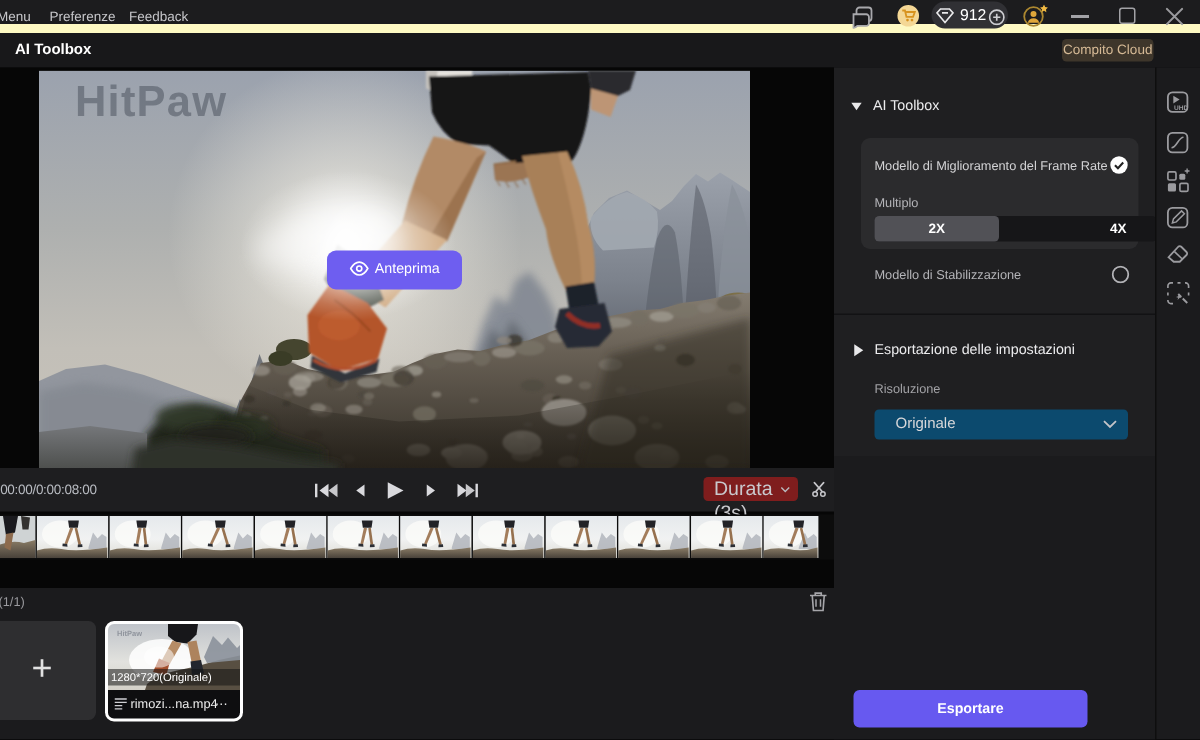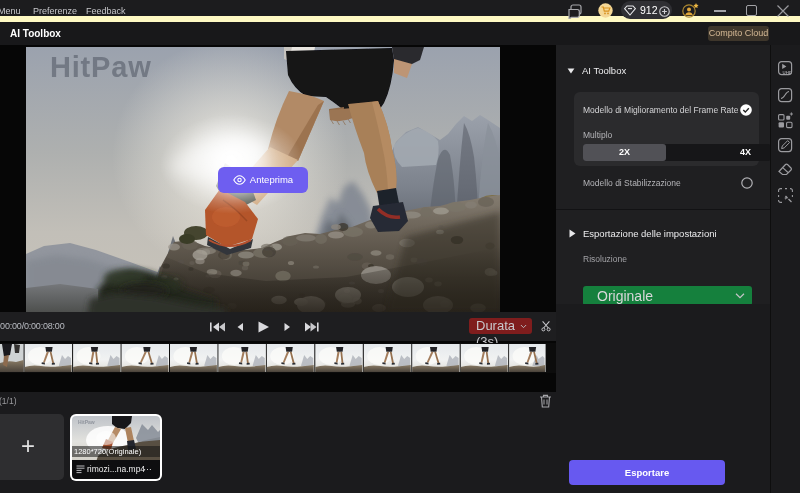--- a/index.html
+++ b/index.html
@@ -45,22 +45,22 @@
   #rpanel { left:556px; top:45px; width:214px; height:448px; background:#1f1f21; }
   #rpanel .sep { position:absolute; left:0; width:214px; height:1px; background:#121214; }
   .hdr { color:#ececee; font-size:9.5px; font-weight:500; }
   #card { left:18px; top:47px; width:185px; height:74px; background:#2b2b2d; border-radius:6px; }
   .cardtext { color:#d4d4d6; font-size:8.5px; white-space:nowrap; }
   #toggle { left:9px; top:52px; width:188px; height:17px; background:#161618; border-radius:3px; }
   #tg2x { position:absolute; left:0; top:0; width:83px; height:17px; background:#515156; border-radius:3px;
     color:#fff; font-size:9px; font-weight:bold; text-align:center; line-height:17px; }
   #tg4x { position:absolute; left:83px; top:0; width:85px; height:17px; color:#fff; font-size:9px;
     font-weight:bold; text-align:right; line-height:17px; }
-  #dropdown { left:27px; top:228px; width:169px; height:20px; background:#15803d; border-radius:3px;
-    color:#d8d8da; font-size:14px; line-height:20px; padding-left:14px;margin-top:13px; }
+  #dropdown { left:27px; top:228px; width:169px; height:20px; background:#0c4a6e; border-radius:3px;
+    color:#d8d8da; font-size:10px; line-height:20px; padding-left:14px; }
   #lowsec { left:0; top:259px; width:214px; height:189px; background:#1b1b1d; }
   #exportbtn { left:13px; top:156px; width:156px; height:25px; background:#6759f0; border-radius:4px;
     color:#fff; font-size:9.5px; font-weight:bold; text-align:center; line-height:25px; }
 
   
   #rtools { left:770px; top:45px; width:30px; height:448px; background:#1b1b1d; border-left:1px solid #0e0e0e; }
 </style>
 </head>
 <body>
 <div id="app">

